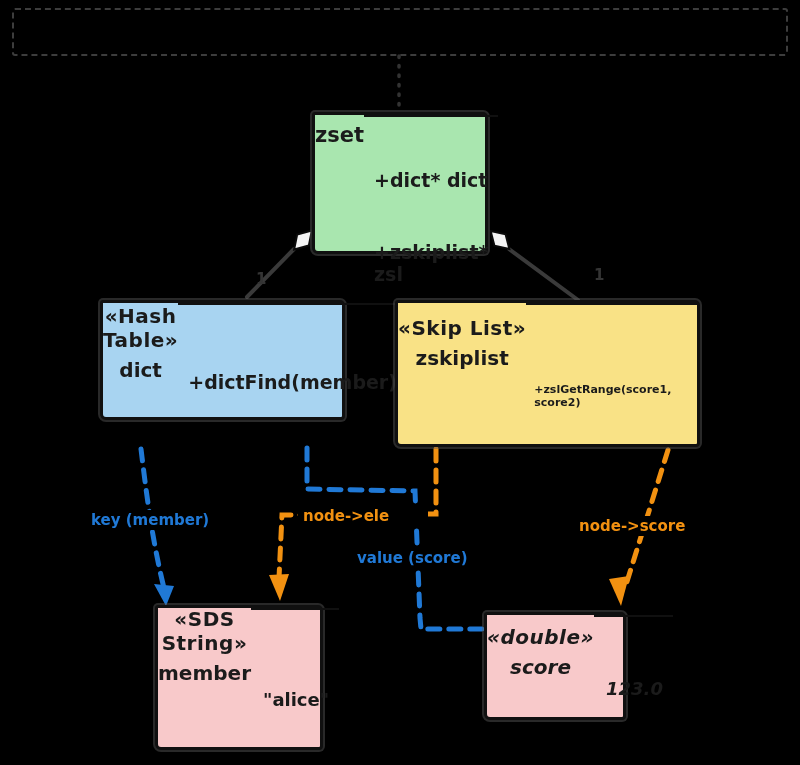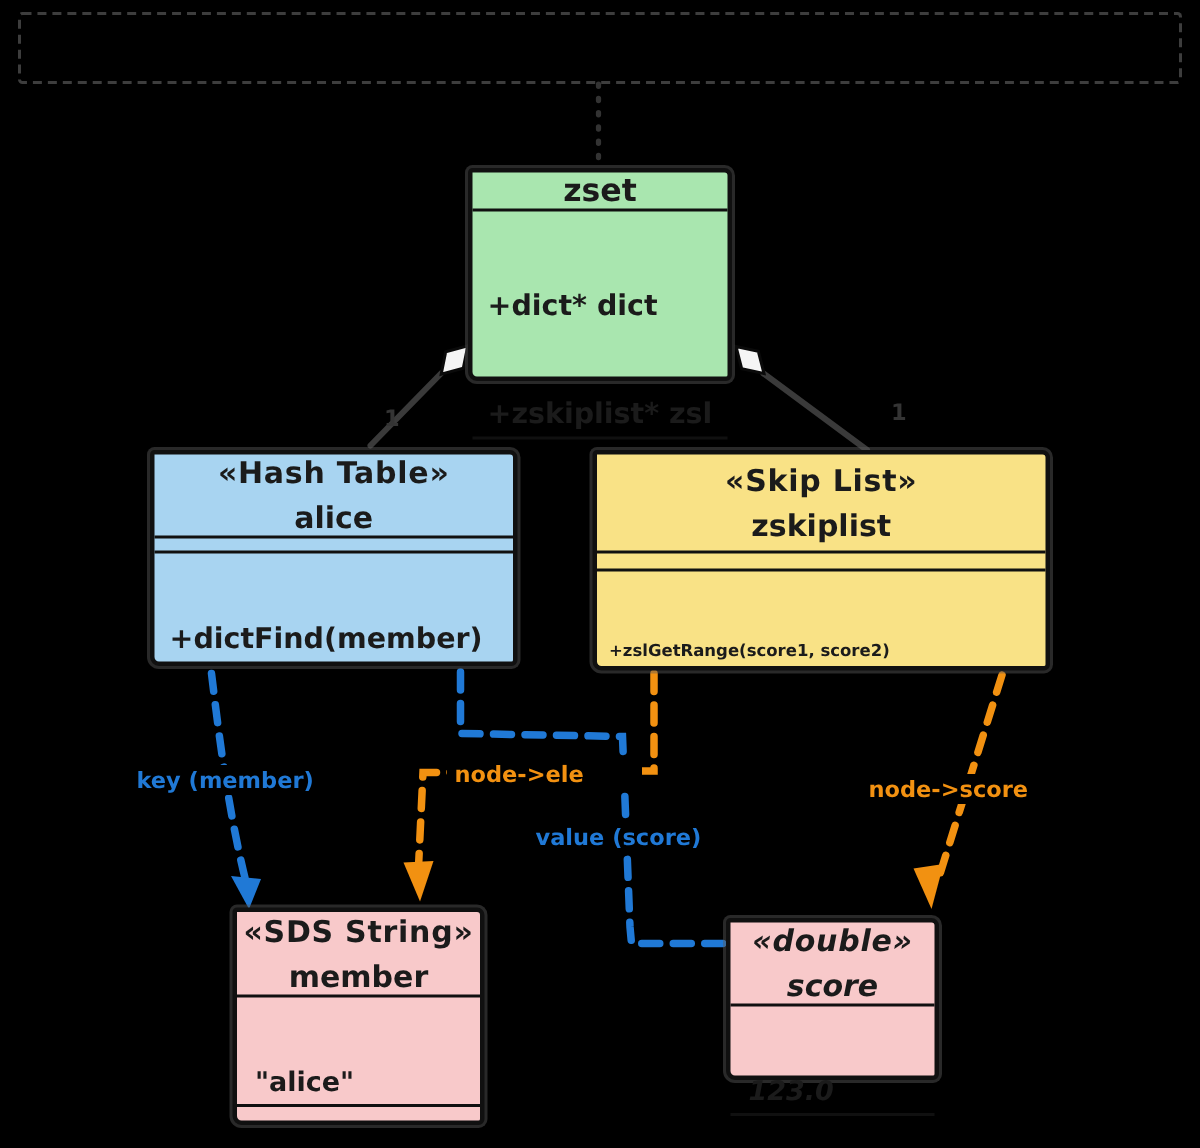--- a/index.html
+++ b/index.html
@@ -3,21 +3,21 @@
 <meta charset="utf-8">
 <style>
   html,body{margin:0;padding:0;background:#000;}
   #canvas{position:relative;width:800px;height:765px;background:#000;overflow:hidden;
           font-family:"DejaVu Sans",sans-serif;}
   svg.layer{position:absolute;left:0;top:0;pointer-events:none;}
   .note{position:absolute;left:12px;top:8px;width:772px;height:44px;
         border:2px dashed #3d3d3d;border-radius:3px;background:#000;}
   .cls{position:absolute;box-sizing:border-box;border:3px solid #101010;
        box-shadow:0 0 0 2px rgba(90,90,90,.45);color:#1b1b1b;border-radius:3px 5px 4px 6px;
-       display:flex;flex-direction:column;}
+       display:flex;flex-direction:row;}
   .cls .hdr{text-align:center;display:flex;flex-direction:column;justify-content:center;}
   .cls .stereo{font-size:20px;font-weight:bold;letter-spacing:.5px;}
   .cls .cname{font-size:20px;font-weight:bold;margin-top:6px;}
   .sec{border-top:2.5px solid #101010;}
   .line{font-size:19px;font-weight:bold;padding:4px 10px;margin-top:42px;}
   .green{background:#a9e6af;}
   .blue{background:#a8d4f1;}
   .yellow{background:#f9e286;}
   .pink{background:#f8c9ca;}
   .edge-label{position:absolute;background:#000;font-size:15px;font-weight:bold;
@@ -60,24 +60,24 @@
     <div class="hdr" style="height:40px;">
       <div class="cname" style="margin-top:0;font-size:21px;">zset</div>
     </div>
     <div class="sec" style="flex:1;padding-top:6px;">
       <div class="line">+dict* dict</div>
       <div class="line">+zskiplist* zsl</div>
     </div>
     <div class="sec" style="height:13px;"></div>
   </div>
 
-  <div class="cls blue" style="left:100px;top:300px;width:245px;height:144px;">
+  <div class="cls blue" style="left:100px;top:300px;width:245px;height:120px;">
     <div class="hdr" style="height:80px;">
       <div class="stereo">«Hash Table»</div>
-      <div class="cname">alice</div>
+      <div class="cname">dict</div>
     </div>
     <div class="sec" style="height:13px;"></div>
     <div class="sec" style="flex:1;display:flex;align-items:center;">
       <div class="line">+dictFind(member)</div>
     </div>
   </div>
 
   <div class="cls yellow" style="left:395px;top:300px;width:305px;height:147px;">
     <div class="hdr" style="height:80px;">
       <div class="stereo">«Skip List»</div>

